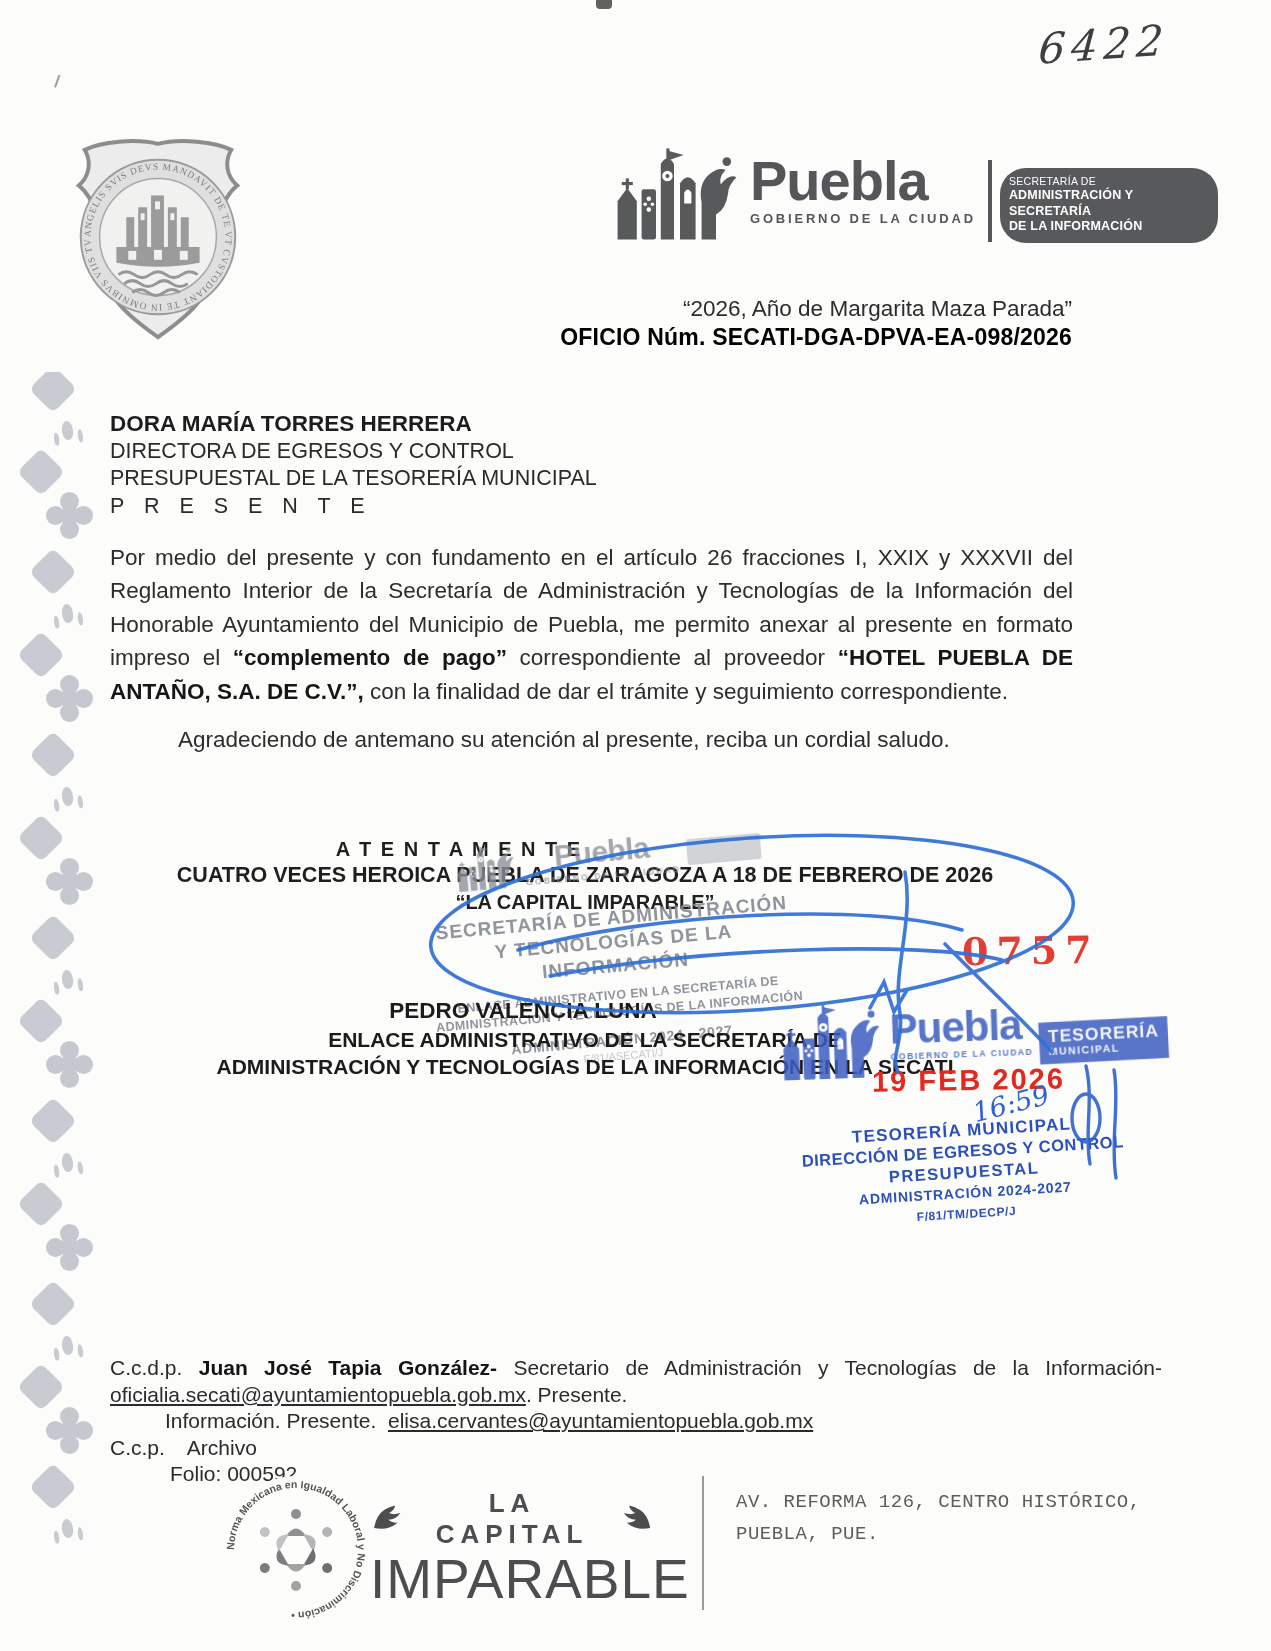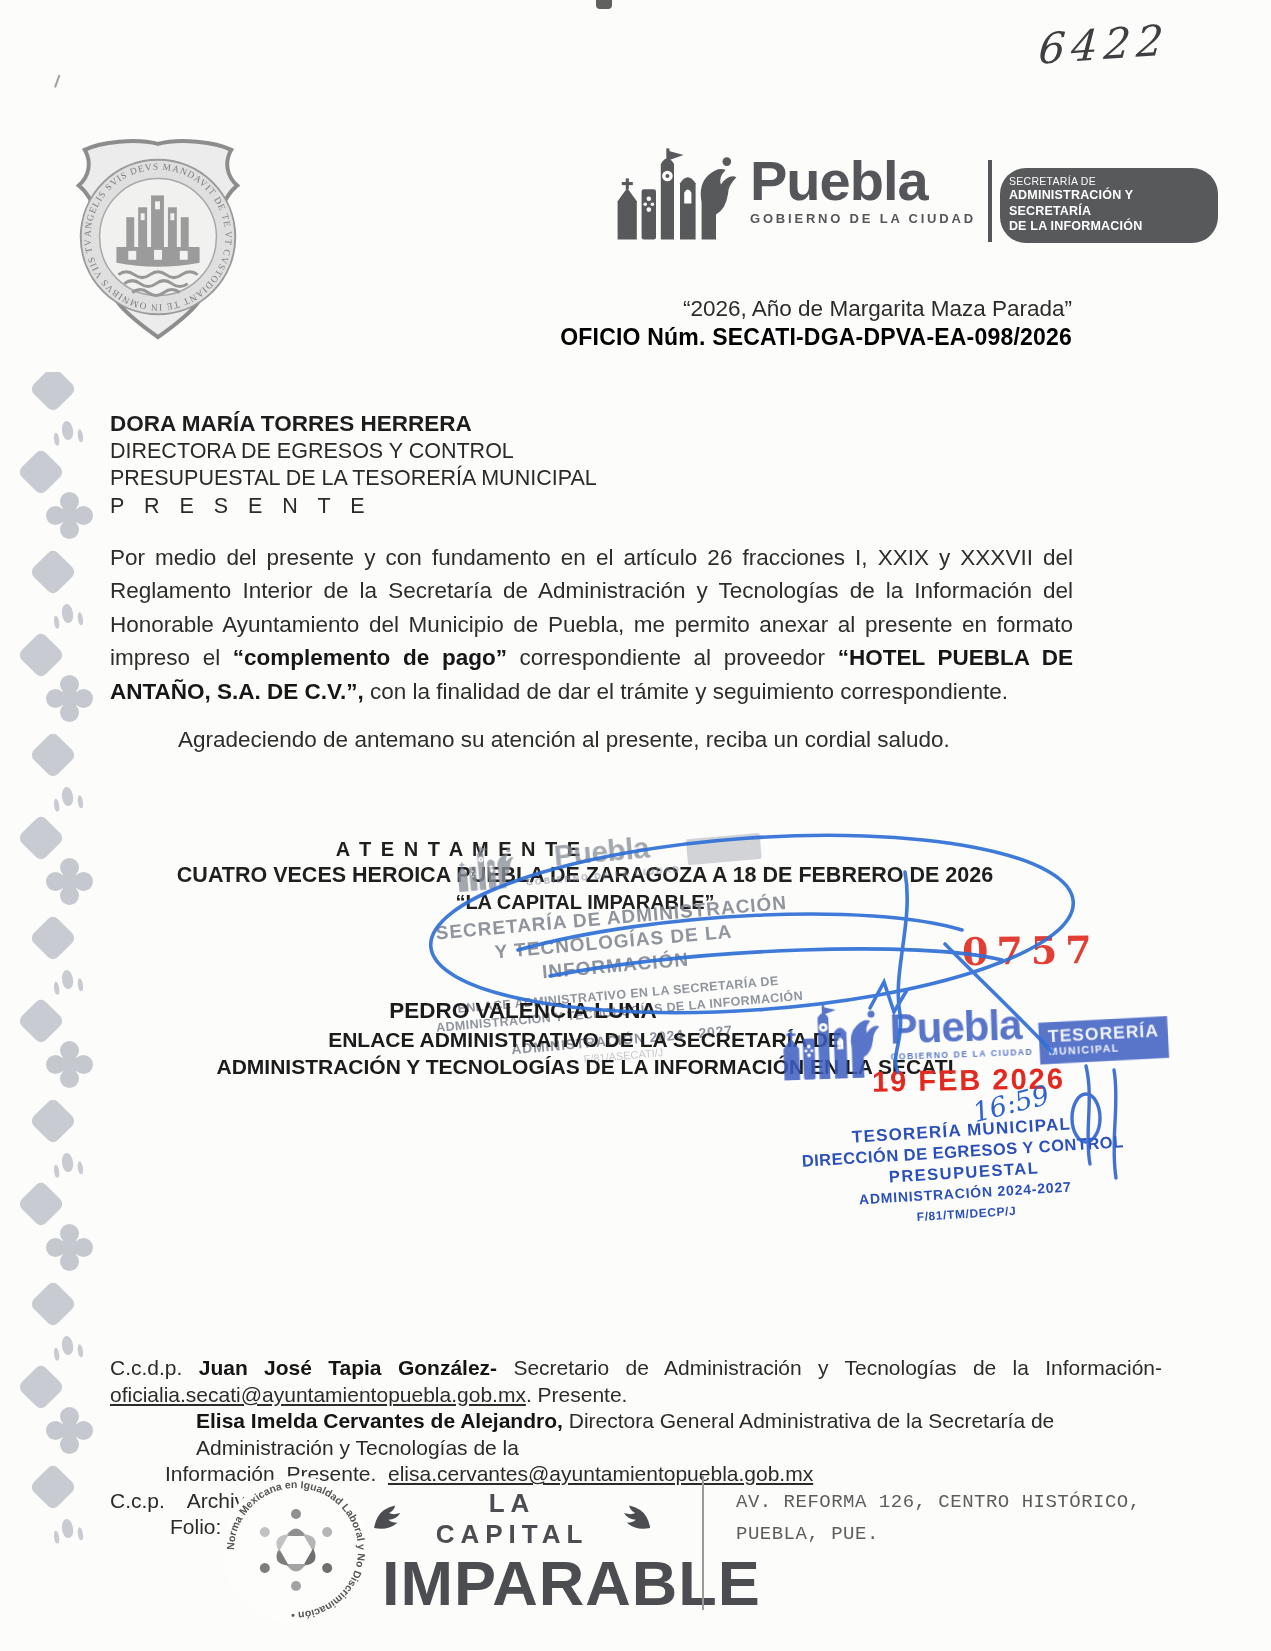--- a/index.html
+++ b/index.html
@@ -129,21 +129,21 @@
   .cc-row6,.cc-row7{padding-left:60px;}
   .email{text-decoration:underline;}
 
   
   .badge-svg{left:216px;top:1470px;width:160px;height:160px;}
   .capital{left:370px;top:1488px;width:284px;text-align:center;color:#4b4d50;}
   .capital-top{display:flex;align-items:center;justify-content:center;gap:3px;}
   .wing{width:36px;height:30px;color:#4b4d50;}
   .wing-left{transform:scaleX(-1);}
   .capital-l1{font-size:26px;font-weight:bold;letter-spacing:6px;}
-  .capital-l2{font-size:63px;font-weight:bold;letter-spacing:1px;line-height:1;margin-top:2px;margin-left:12px;}
+  .capital-l2{font-size:55px;font-weight:normal;letter-spacing:1px;line-height:1;margin-top:2px;}
   .footer-divider{left:702px;top:1476px;width:2px;height:134px;background:#9a9a9a;}
   .address{left:736px;top:1486px;font-family:"Liberation Mono",monospace;
     font-size:19px;color:#5d5d5d;line-height:32px;letter-spacing:.5px;}
 
   
   .margin-pattern{left:0;top:372px;width:104px;height:1279px;overflow:hidden;
     display:flex;flex-direction:column;align-items:flex-start;gap:15px;}
   .pat{flex:none;opacity:.75;}
   .pat-d{width:34px;height:34px;background:#b7bbc4;border-radius:7px;transform:rotate(45deg);}
   .pat-q{width:19px;height:19px;background:#b3b7c0;border-radius:50%;margin:15px 0;
@@ -354,21 +354,20 @@
     <div class="tes-t1">TESORERÍA MUNICIPAL</div>
     <div class="tes-t2">DIRECCIÓN DE EGRESOS Y CONTROL</div>
     <div class="tes-t3">PRESUPUESTAL</div>
     <div class="tes-t4">ADMINISTRACIÓN 2024-2027</div>
     <div class="tes-t5">F/81/TM/DECP/J</div>
   </div>
 
   <div class="abs cc-block">
     <div class="cc-row1"><span>C.c.d.p.</span> <strong>Juan José Tapia González-</strong> <span>Secretario de Administración y Tecnologías de la Información-</span></div>
     <div class="cc-row2"><span class="email">oficialia.secati@ayuntamientopuebla.gob.mx</span><span>. Presente.</span></div>
-    <div class="cc-row3"><strong>Elisa Imelda Cervantes de Alejandro,</strong><span> Directora General Administrativa de la Secretaría de Administración y Tecnologías de la</span></div>
     <div class="cc-row4"><span>Información. Presente.</span>&nbsp; <span class="email">elisa.cervantes@ayuntamientopuebla.gob.mx</span></div>
     <div class="cc-row5"><span>C.c.p.</span><span class="cc-gap"></span><span>Archivo</span></div>
     <div class="cc-row6">Folio: 000592</div>
   </div>
 
   <svg class="abs badge-svg" viewBox="0 0 160 160">
     <defs>
         <path id="badgeCirc" d="M80,80 m-62,0 a62,62 0 1,1 124,0 a62,62 0 1,1 -124,0"></path>
       </defs>
     <circle cx="80" cy="80" r="74" fill="#fdfdfc"></circle>

